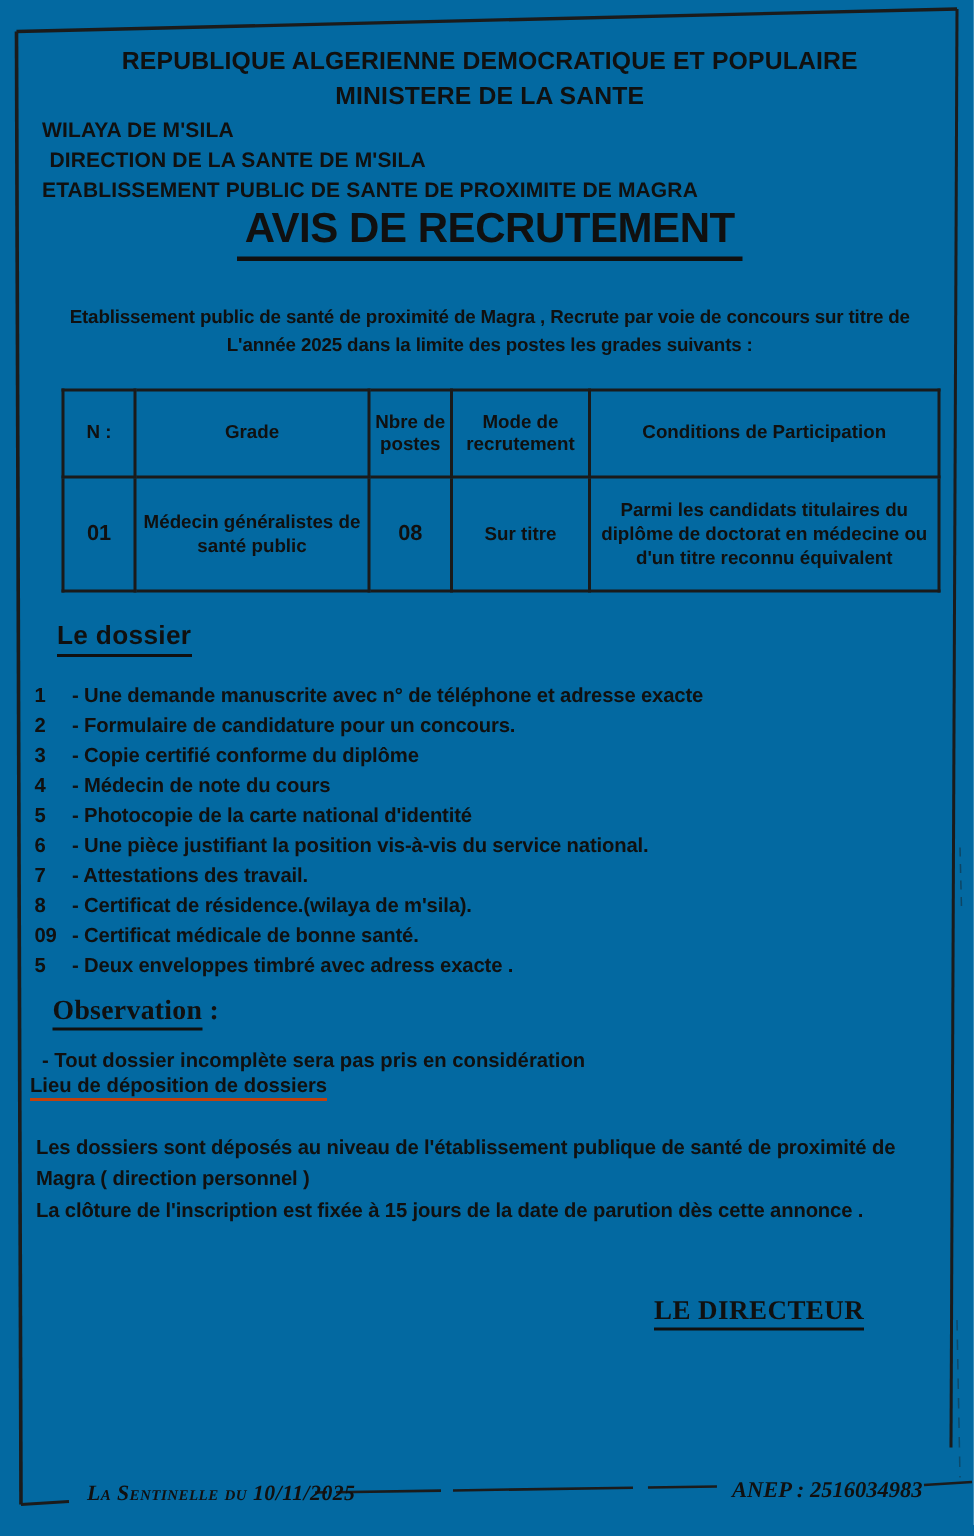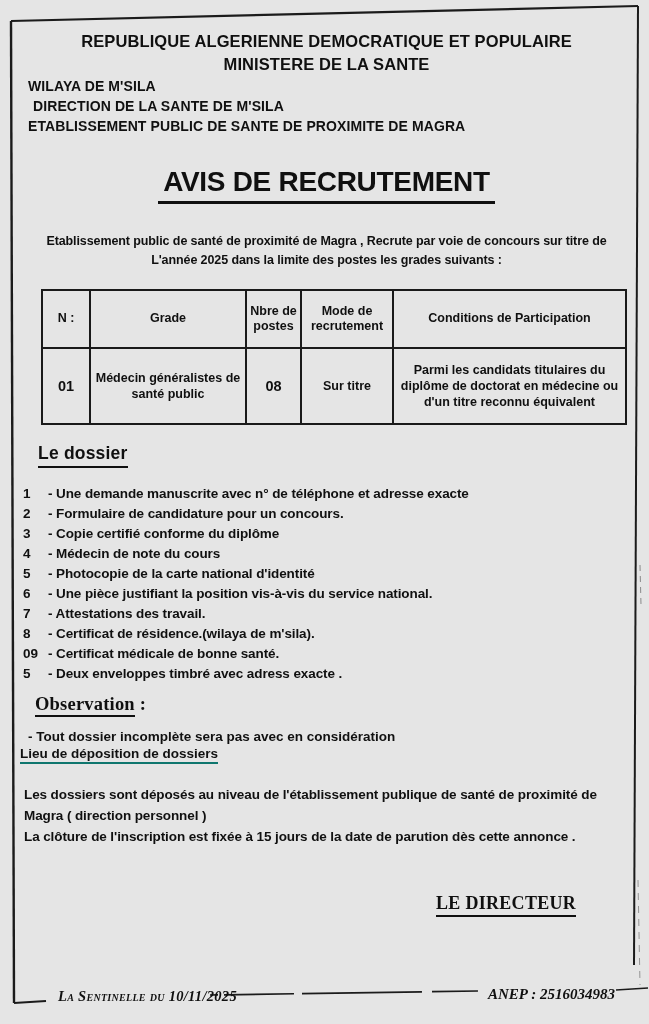--- a/index.html
+++ b/index.html
@@ -2,29 +2,29 @@
 <html><head>
 <meta charset="utf-8">
 <style>
   html,body{margin:0;padding:0;}
   body{
     width:649px;height:1024px;position:relative;overflow:hidden;
     background:#ffffff;color:#101010;
     font-family:"Liberation Sans", sans-serif;
     -webkit-font-smoothing:antialiased;
   }
-  .page{position:absolute;inset:0;background:#e5e5e5;}
+  .page{position:absolute;inset:0;background:#0369a1;}
   .frame{position:absolute;inset:0;width:649px;height:1024px;pointer-events:none;}
   .content{position:absolute;left:28px;right:24px;top:0;font-weight:700;}
 
   .gov-header{margin-top:30px;text-align:center;font-size:16.5px;line-height:23px;letter-spacing:.1px;}
   .org{font-size:14px;line-height:20px;letter-spacing:.1px;}
   .org .indent1{padding-left:5px;}
 
-  .title-wrap{margin-top:30px;text-align:center;}
+  .title-wrap{text-align:center;}
   .doc-title{
     display:inline-block;font-size:28px;letter-spacing:-.3px;
     border-bottom:3.5px solid #101010;padding:0 5px 3px;
   }
 
   .intro{margin-top:28px;text-align:center;font-size:12.5px;line-height:18.5px;letter-spacing:-.1px;}
 
   table.grades{
     margin:20px 0 0 13px;width:584px;border-collapse:collapse;table-layout:fixed;
   }
@@ -43,21 +43,21 @@
   ol.dossier-list{list-style:none;margin:16px 0 0 -5px;padding:0;font-size:13.5px;letter-spacing:-.1px;}
   .dossier-list li{display:flex;line-height:20px;}
   .dossier-list .num{width:25px;flex:none;}
   .dossier-list .txt{flex:1;}
 
   .obs-heading{margin:10px 0 0 7px;font-family:"Liberation Serif",serif;font-size:18.5px;letter-spacing:.2px;}
   .obs-heading .word{border-bottom:2.2px solid #101010;padding-bottom:1px;margin-top:24px;}
   .note{margin-top:14px;font-size:13.5px;}
   .lieu{
     margin:2px 0 0 -8px;font-size:13.5px;width:-moz-fit-content;width:fit-content;
-    border-bottom:2px solid #0f766e;padding-bottom:1px;text-align:right;
+    border-bottom:2px solid #c2410c;padding-bottom:1px;text-align:right;
   }
   .depot{margin:20px 0 0 -4px;font-size:13.5px;line-height:21px;letter-spacing:-.1px;}
 
   .directeur{
     margin:46px 0 0 408px;width:-moz-fit-content;width:fit-content;
     font-family:"Liberation Serif",serif;font-size:18px;letter-spacing:.3px;
     border-bottom:2.5px solid #101010;padding-bottom:1px;
   }
 
   .footer-left{
@@ -178,21 +178,21 @@
       <li>
           <span class="num">5</span>
           <span class="txt">- Deux enveloppes timbré avec adress exacte .</span>
         </li>
     </ol>
 
     <div class="obs-heading">
       <span class="word">Observation</span><span> :</span>
     </div>
 
-    <div class="note">- Tout dossier incomplète sera pas avec en considération</div>
+    <div class="note">- Tout dossier incomplète sera pas pris en considération</div>
 
     <div class="lieu">Lieu de déposition de dossiers</div>
 
     <div class="depot">
       <div>Les dossiers sont déposés au niveau de l'établissement publique de santé de proximité de</div>
       <div>Magra ( direction personnel )</div>
       <div>La clôture de l'inscription est fixée à 15 jours de la date de parution dès cette annonce .</div>
     </div>
 
     <div class="directeur">LE DIRECTEUR</div>

